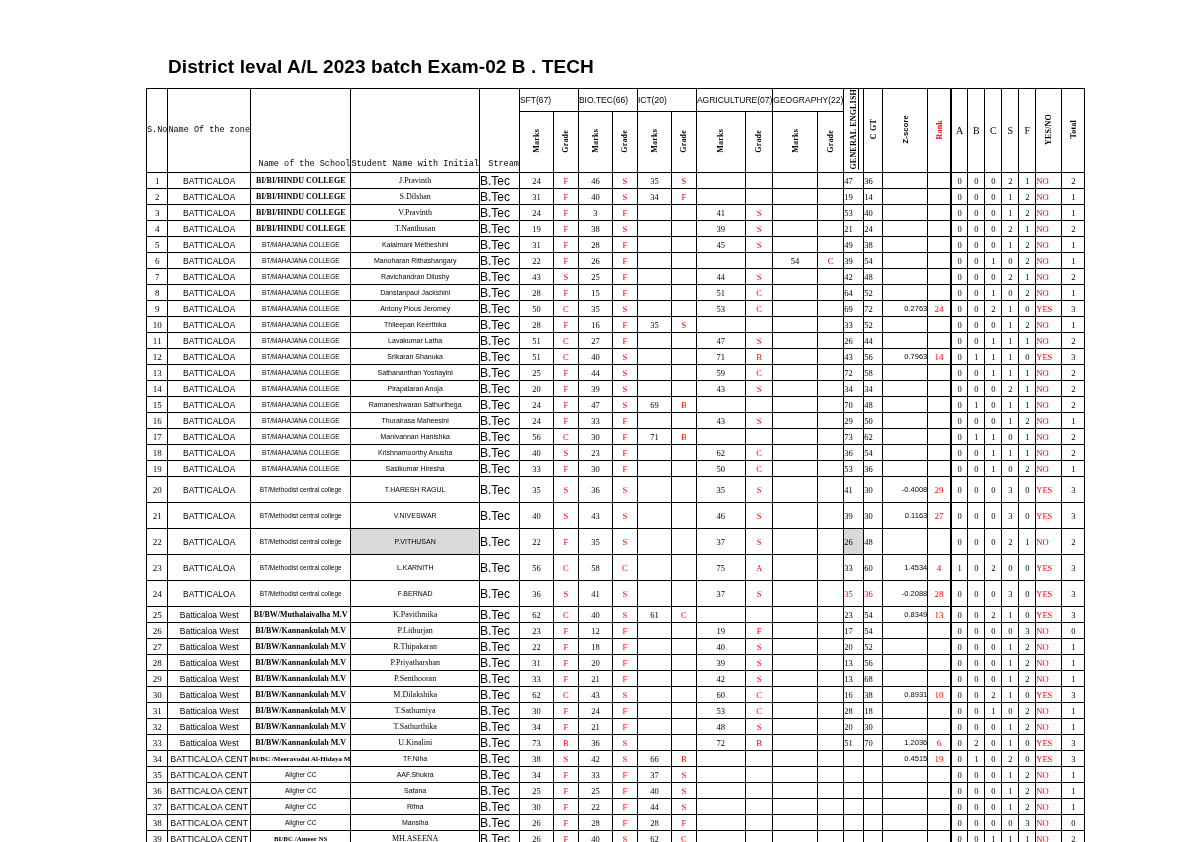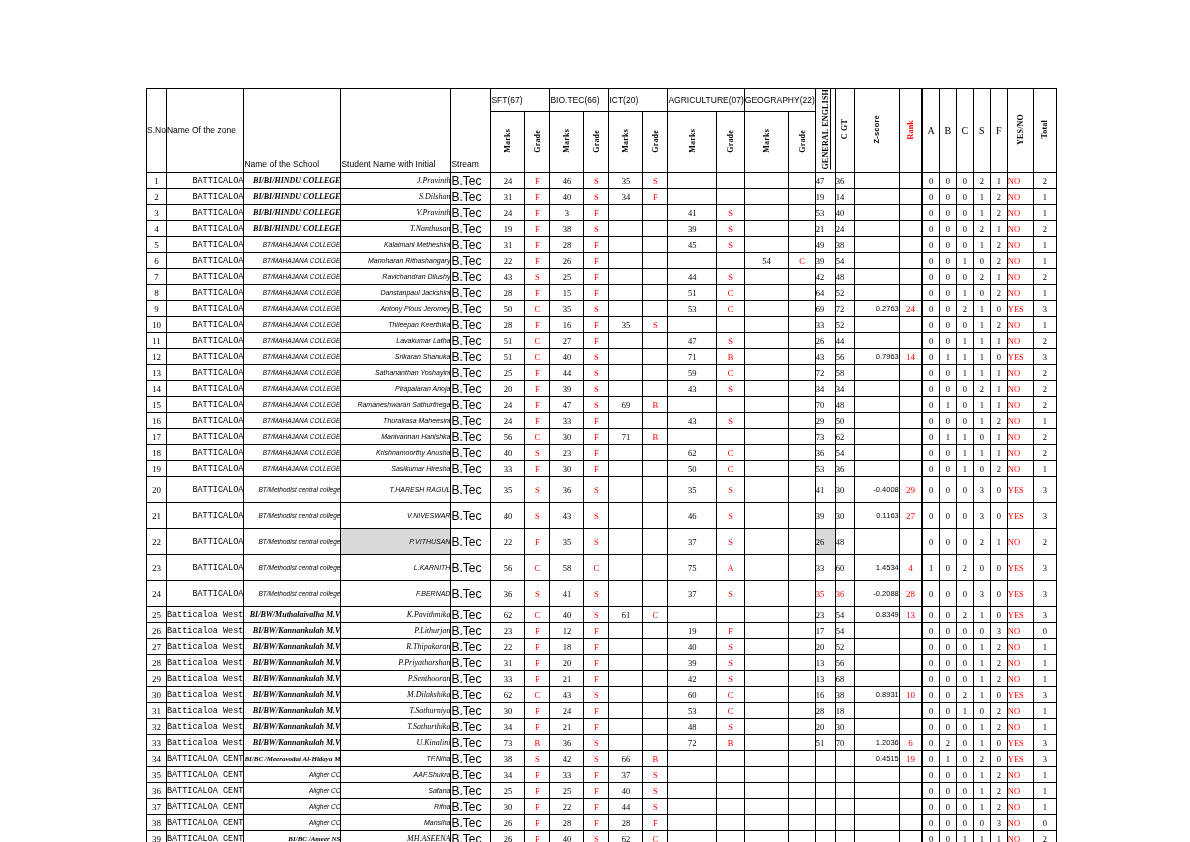--- a/index.html
+++ b/index.html
@@ -58,42 +58,42 @@
     transform:rotate(180deg);
     font-weight:bold;font-size:8px;
     font-family:"Liberation Serif", serif;
     letter-spacing:.2px;
   }
   .vh span.sans{font-family:"Liberation Sans", sans-serif;font-size:7.5px;}
   .vh span.ul{text-decoration:underline;}
   .vh span.red{color:#ff0000;}
 
   .hdr-left{
-    text-align:left;font-weight:bold;font-size:8.5px;
-    font-family:Liberation Sans, sans-serif;
+    text-align:right;font-weight:bold;font-size:8.5px;
+    font-family:Liberation Mono, monospace;
     line-height:1.25;
     white-space:normal;
   }
   .hdr-left.bottomal{vertical-align:bottom;padding-bottom:2px;}
   .hdr-abc{text-align:center;font-weight:bold;font-size:10px;
     font-family:"Liberation Serif", serif;vertical-align:bottom;padding-bottom:1px;}
 
   
   tr.row td{height:15px;}
   tr.rowtall td{height:25px;}
   .sn{text-align:center;font-family:"Liberation Serif", serif;font-size:9px;}
-  .zone{font-family:Liberation Mono, monospace;font-size:8.5px;font-weight:bold;
-        padding-left:2px;text-align:right;}
+  .zone{font-family:Liberation Sans, sans-serif;font-size:8.5px;font-weight:bold;
+        padding-left:2px;text-align:center;}
   .zone.plain{font-weight:normal;font-size:8.5px;}
-  .school{font-size:6.5px;padding-left:2px;text-align:right;
-          font-family:"Liberation Sans", sans-serif;font-style:italic;}
+  .school{font-size:6.5px;padding-left:2px;text-align:center;
+          font-family:"Liberation Sans", sans-serif;}
   .school.serifbold{font-family:"Liberation Serif", serif;font-size:8px;font-weight:bold;}
   .school.serifsm{font-family:"Liberation Serif", serif;font-size:7px;font-weight:bold;}
-  .stud{font-size:7px;padding-left:2px;text-align:right;font-weight:bold;
-        font-family:"Liberation Sans", sans-serif;font-style:italic;}
+  .stud{font-size:7px;padding-left:2px;text-align:center;font-weight:bold;
+        font-family:"Liberation Sans", sans-serif;}
   .stud.serif{font-family:"Liberation Serif", serif;font-size:8px;}
   .stream{font-family:Liberation Sans, sans-serif;font-size:12px;padding-left:2px;}
   .mk{text-align:center;font-family:"Liberation Serif", serif;font-size:8.5px;font-weight:bold;}
   .gr{text-align:center;font-family:"Liberation Serif", serif;font-size:8.5px;
       font-weight:bold;color:#ff0000;}
   .ge{text-align:center;font-family:"Liberation Serif", serif;font-size:8.5px;font-weight:bold;}
   .ge.red{color:#ff0000;}
   .zs{text-align:right;font-family:"Liberation Sans", sans-serif;font-size:7.5px;}
   .rk{text-align:center;font-family:"Liberation Serif", serif;font-size:9px;
       font-weight:bold;color:#ff0000;}
@@ -102,20 +102,21 @@
       font-weight:bold;color:#ff0000;}
   .tot{text-align:center;font-family:"Liberation Serif", serif;font-size:8.5px;}
   .hl{background:#d9d9d9 !important;}
   .ge-left{text-align:left;padding-left:1px;}
 </style>
 </head>
 <body>
 
 <div id="sheet">
 
+  <div id="title">District leval A/L 2023 batch  Exam-02 B . TECH</div>
 
   <table class="grid">
     <colgroup>
       <col style="width:19px">
       <col style="width:66px">
       <col style="width:86px">
       <col style="width:110px">
       <col style="width:40px">
       <col style="width:34px">
         <col style="width:25px">

